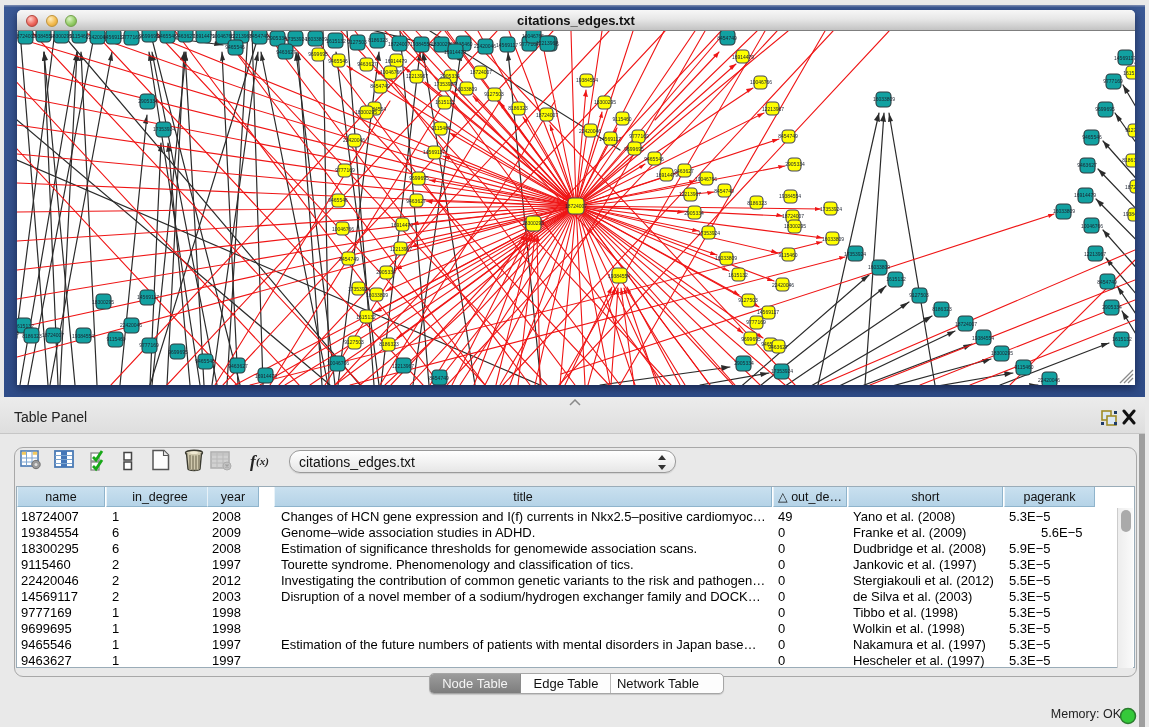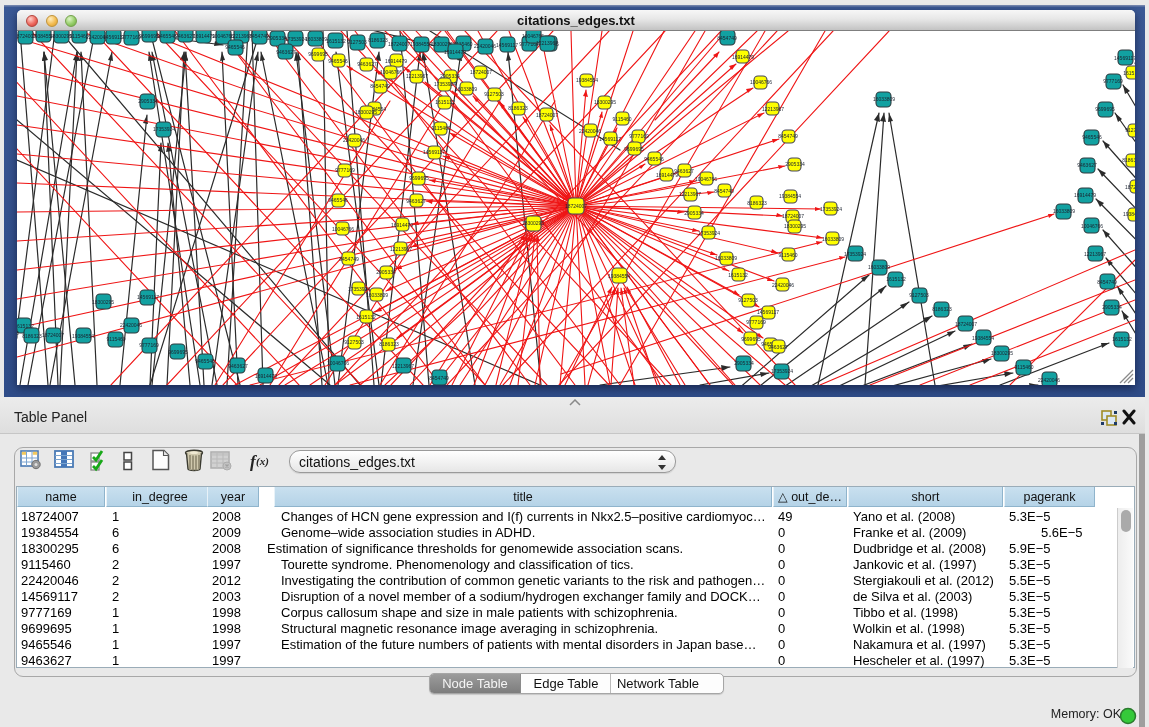--- a/index.html
+++ b/index.html
@@ -774,21 +774,21 @@
       <div class="td" style="left:4px;top:38px;width:85px">19384554</div>
       <div class="td" style="left:95px;top:38px;width:95px">6</div>
       <div class="td" style="left:195px;top:38px;width:62px">2009</div>
       <div class="td" style="left:264px;top:38px;width:492px">Genome–wide association studies in ADHD.</div>
       <div class="td" style="left:761px;top:38px;width:70px">0</div>
       <div class="td" style="left:836px;top:38px;width:151px">Franke et al. (2009)</div>
       <div class="td" style="left:1024px;top:38px;width:87px">5.6E−5</div>
       <div class="td" style="left:4px;top:54px;width:85px">18300295</div>
       <div class="td" style="left:95px;top:54px;width:95px">6</div>
       <div class="td" style="left:195px;top:54px;width:62px">2008</div>
-      <div class="td" style="left:250px;top:54px;width:492px">Estimation of significance thresholds for genomewide association scans.</div>
+      <div class="td" style="left:264px;top:54px;width:492px">Estimation of significance thresholds for genomewide association scans.</div>
       <div class="td" style="left:761px;top:54px;width:70px">0</div>
       <div class="td" style="left:836px;top:54px;width:151px">Dudbridge et al. (2008)</div>
       <div class="td" style="left:992px;top:54px;width:87px">5.9E−5</div>
       <div class="td" style="left:4px;top:70px;width:85px">9115460</div>
       <div class="td" style="left:95px;top:70px;width:95px">2</div>
       <div class="td" style="left:195px;top:70px;width:62px">1997</div>
       <div class="td" style="left:264px;top:70px;width:492px">Tourette syndrome. Phenomenology and classification of tics.</div>
       <div class="td" style="left:761px;top:70px;width:70px">0</div>
       <div class="td" style="left:836px;top:70px;width:151px">Jankovic et al. (1997)</div>
       <div class="td" style="left:992px;top:70px;width:87px">5.3E−5</div>
@@ -802,28 +802,26 @@
       <div class="td" style="left:4px;top:102px;width:85px">14569117</div>
       <div class="td" style="left:95px;top:102px;width:95px">2</div>
       <div class="td" style="left:195px;top:102px;width:62px">2003</div>
       <div class="td" style="left:264px;top:102px;width:492px">Disruption of a novel member of a sodium/hydrogen exchanger family and DOCK…</div>
       <div class="td" style="left:761px;top:102px;width:70px">0</div>
       <div class="td" style="left:836px;top:102px;width:151px">de Silva et al. (2003)</div>
       <div class="td" style="left:992px;top:102px;width:87px">5.3E−5</div>
       <div class="td" style="left:4px;top:118px;width:85px">9777169</div>
       <div class="td" style="left:95px;top:118px;width:95px">1</div>
       <div class="td" style="left:195px;top:118px;width:62px">1998</div>
-      <div class="td" style="left:264px;top:118px;width:492px">Corpus callosum shape and size in male patients with schizophrenia.</div>
       <div class="td" style="left:761px;top:118px;width:70px">0</div>
       <div class="td" style="left:836px;top:118px;width:151px">Tibbo et al. (1998)</div>
       <div class="td" style="left:992px;top:118px;width:87px">5.3E−5</div>
       <div class="td" style="left:4px;top:134px;width:85px">9699695</div>
       <div class="td" style="left:95px;top:134px;width:95px">1</div>
       <div class="td" style="left:195px;top:134px;width:62px">1998</div>
-      <div class="td" style="left:264px;top:134px;width:492px">Structural magnetic resonance image averaging in schizophrenia.</div>
       <div class="td" style="left:761px;top:134px;width:70px">0</div>
       <div class="td" style="left:836px;top:134px;width:151px">Wolkin et al. (1998)</div>
       <div class="td" style="left:992px;top:134px;width:87px">5.3E−5</div>
       <div class="td" style="left:4px;top:150px;width:85px">9465546</div>
       <div class="td" style="left:95px;top:150px;width:95px">1</div>
       <div class="td" style="left:195px;top:150px;width:62px">1997</div>
       <div class="td" style="left:264px;top:150px;width:492px">Estimation of the future numbers of patients with mental disorders in Japan base…</div>
       <div class="td" style="left:761px;top:150px;width:70px">0</div>
       <div class="td" style="left:836px;top:150px;width:151px">Nakamura et al. (1997)</div>
       <div class="td" style="left:992px;top:150px;width:87px">5.3E−5</div>

